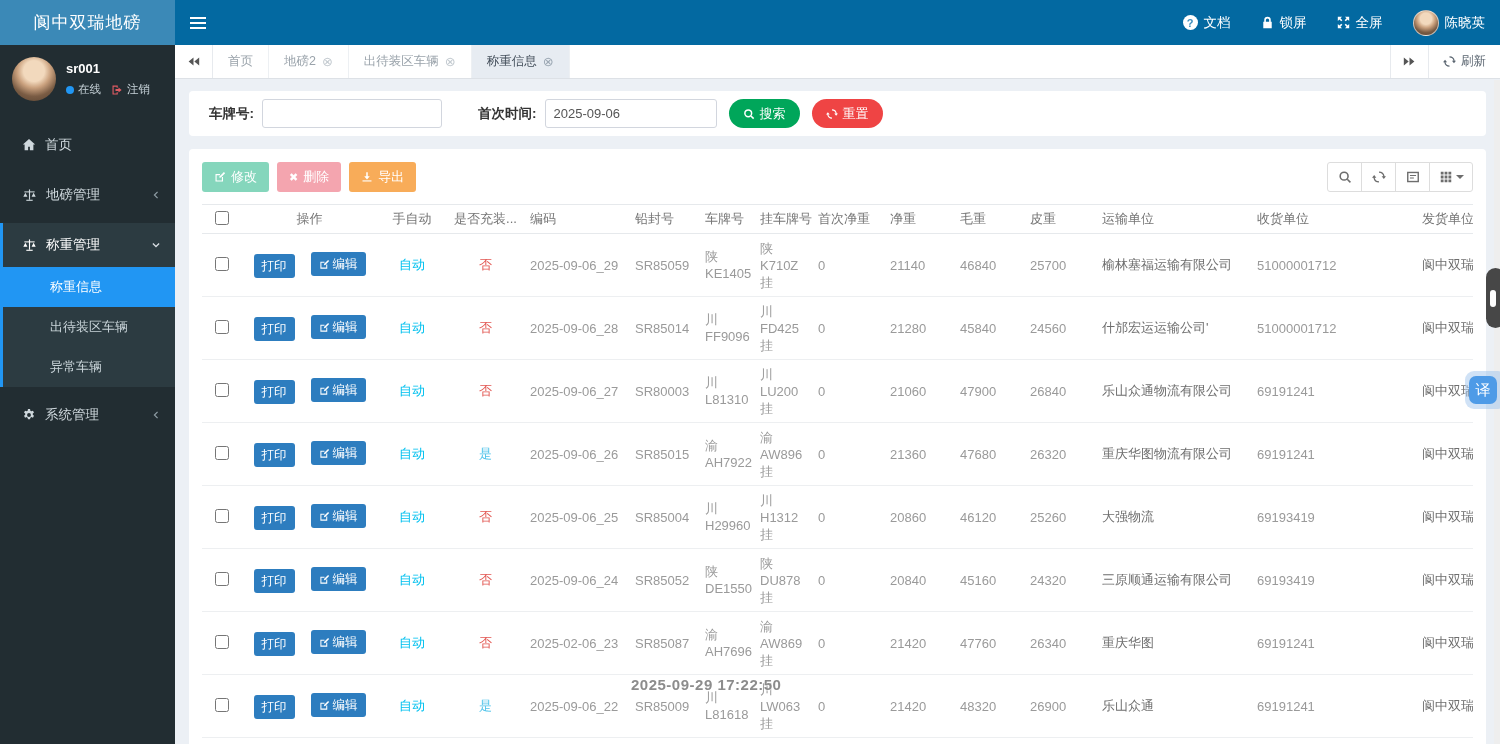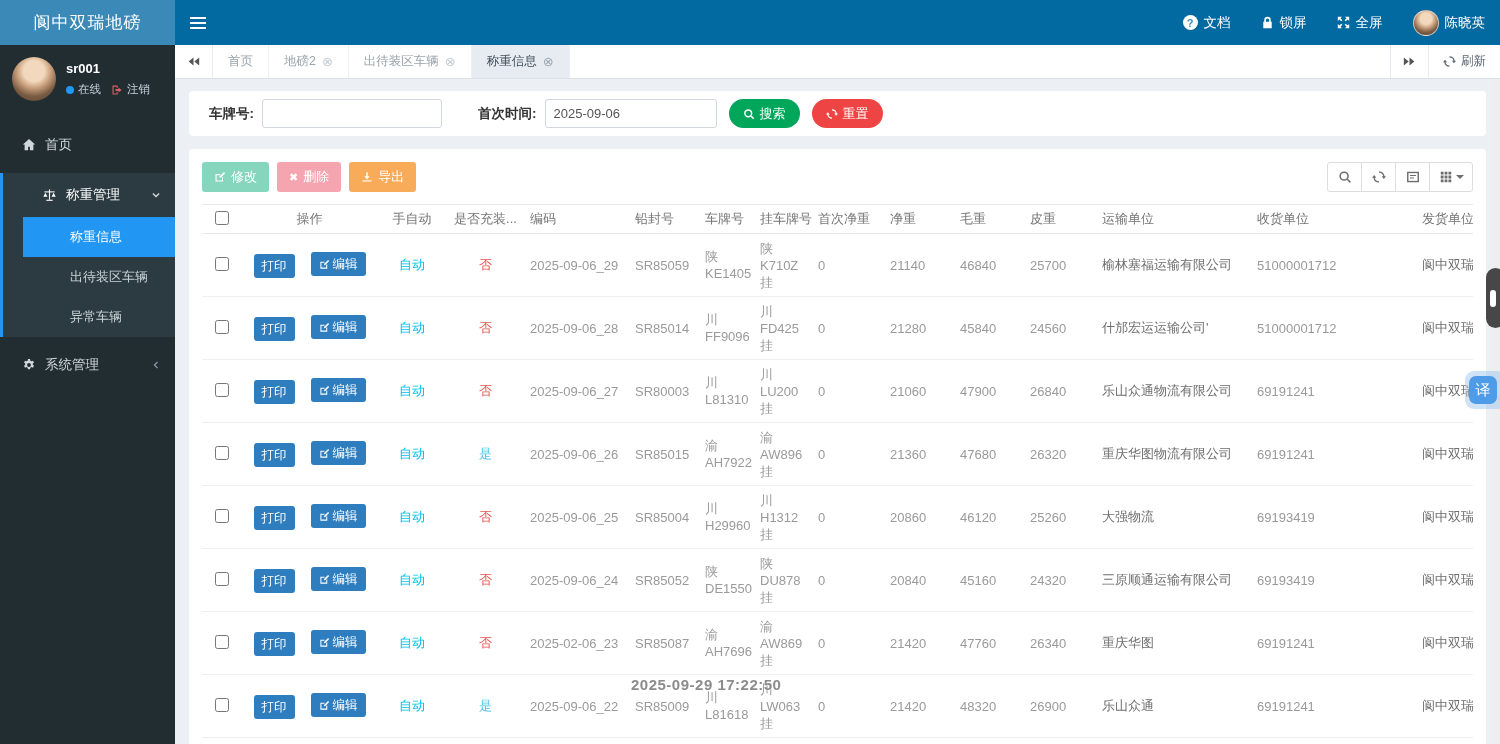--- a/index.html
+++ b/index.html
@@ -180,21 +180,35 @@
       </div>
     </div>
   </div>
   <div class="menu">
     <div class="menu-item">
       <svg width="14" height="14" viewBox="0 0 16 16" fill="#cfd8dd">
           <path d="M8 1 1 7.3h2V14h4v-4h2v4h4V7.3h2z"></path>
         </svg>
       <span>首页</span>
     </div>
-    <div class="tree-open" style="margin-top:6px;padding-left:20px;">
+    <div class="menu-item" style="margin-top:6px;">
+      <svg width="15" height="15" viewBox="0 0 16 16" fill="#cfd8dd">
+          <path d="M7.4 1.5h1.2v11H7.4z"></path>
+          <path d="M2.5 3.6h11v1.1h-11z"></path>
+          <path d="M3.6 5 1.4 9.4h4.4zM12.4 5l-2.2 4.4h4.4z"></path>
+          <path d="M4.6 12.5h6.8v1.2H4.6z"></path>
+        </svg>
+      <span>地磅管理</span>
+      <span class="chev">
+        <svg width="10" height="10" viewBox="0 0 16 16" fill="none" stroke="#8d9ba3" stroke-width="2">
+            <path d="M10.5 3 5.5 8l5 5"></path>
+          </svg>
+      </span>
+    </div>
+    <div class="tree-open" style="margin-top:6px;">
       <div class="menu-item">
         <svg width="15" height="15" viewBox="0 0 16 16" fill="#fff">
             <path d="M7.4 1.5h1.2v11H7.4z"></path>
             <path d="M2.5 3.6h11v1.1h-11z"></path>
             <path d="M3.6 5 1.4 9.4h4.4zM12.4 5l-2.2 4.4h4.4z"></path>
             <path d="M4.6 12.5h6.8v1.2H4.6z"></path>
           </svg>
         <span>称重管理</span>
         <span class="chev">
           <svg width="10" height="10" viewBox="0 0 16 16" fill="none" stroke="#d7dde2" stroke-width="2">

